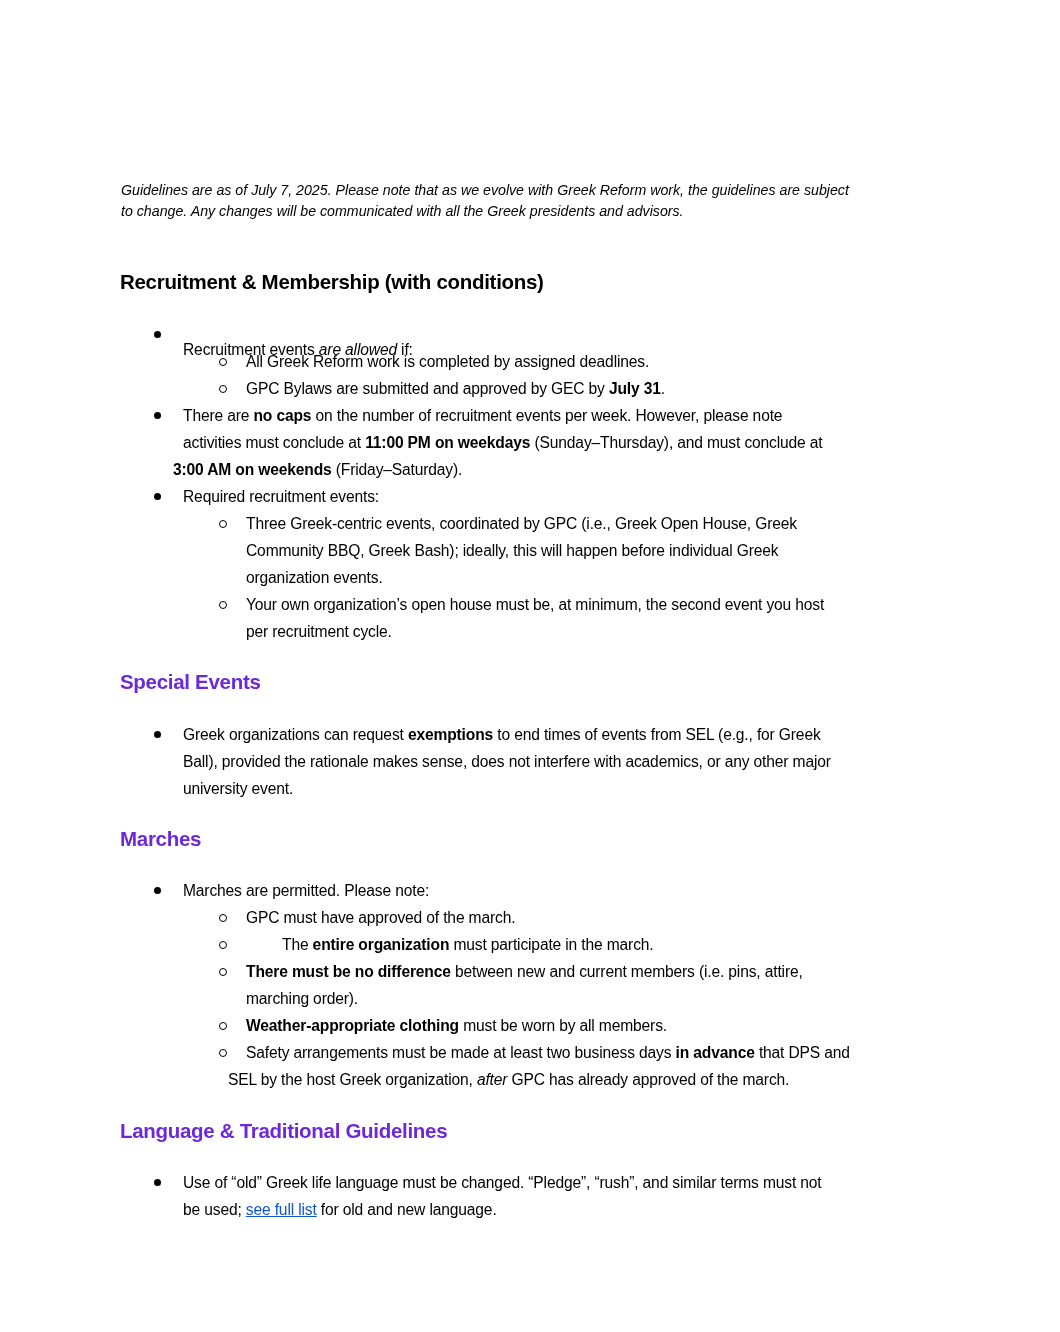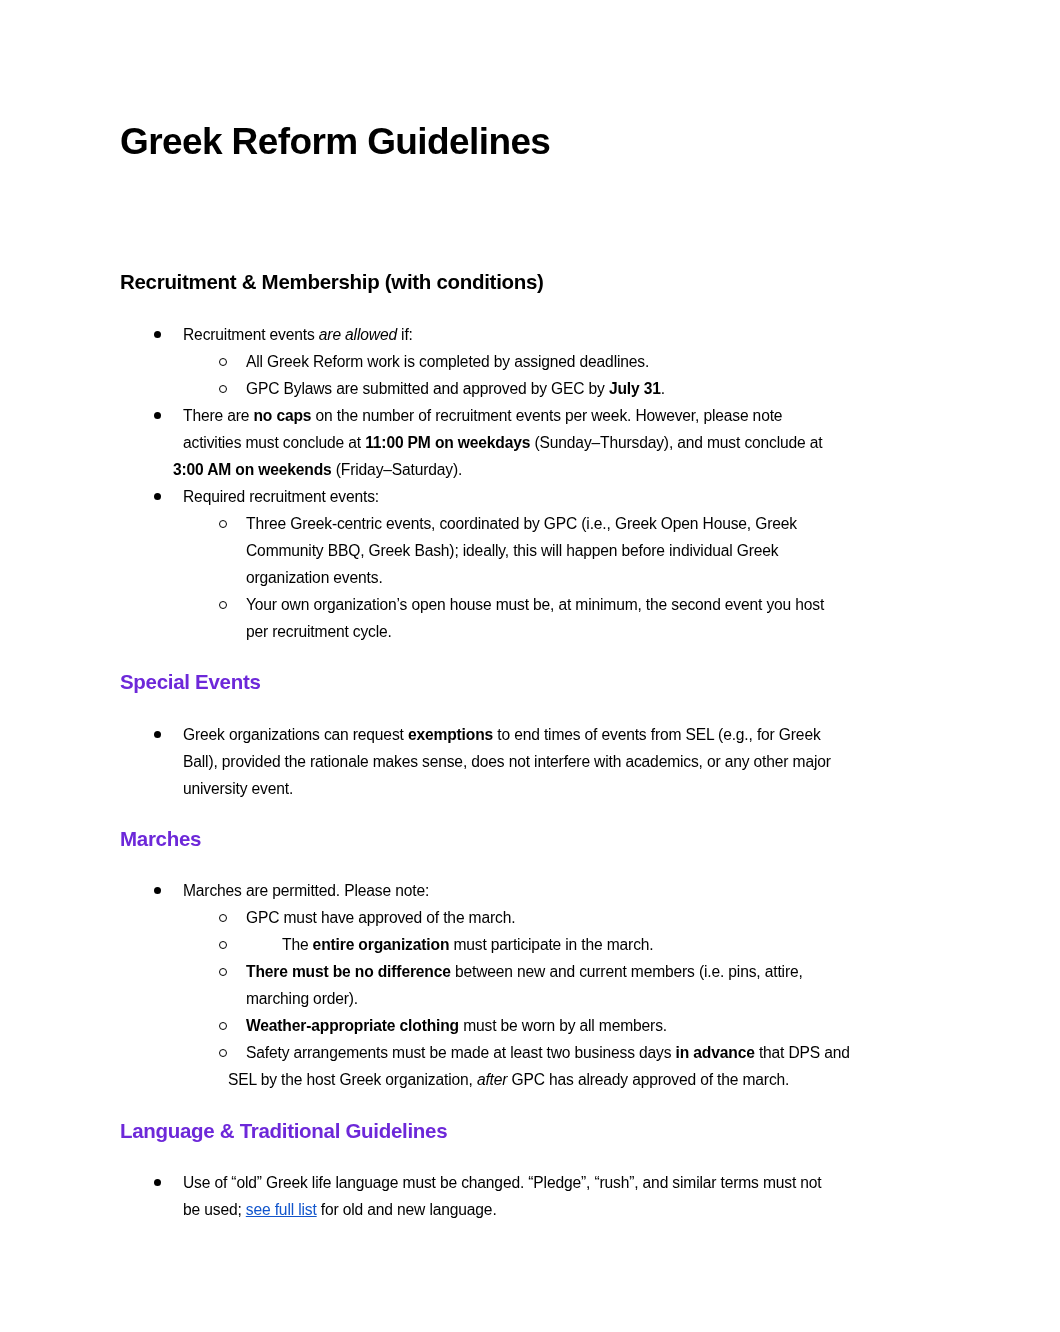--- a/index.html
+++ b/index.html
@@ -37,25 +37,28 @@
     border: 1px solid #000; background: transparent;
   }
   b { font-weight: bold; }
   i { font-style: italic; }
   a.link { color: #1155cc; text-decoration: underline; }
 </style>
 </head>
 <body>
 
 <div class="page">
-  <h1 class="title">Greek Reform Guidelines</h1>
+  <div class="subtitle">
+    <div>Guidelines are as of July 7, 2025. Please note that as we evolve with Greek Reform work, the guidelines are subject</div>
+    <div>to change. Any changes will be communicated with all the Greek presidents and advisors.</div>
+  </div>
   <div id="content">
       <h2 class="h2 gray" style="top: 268px;">Recruitment &amp; Membership (with conditions)</h2>
       <span class="bullet" style="left: 154px; top: 331px;"></span>
-      <div class="line" style="left: 183px; top: 321px;"><span>Recruitment events </span><i>are allowed</i><span> if:</span></div>
+      <div class="line" style="left: 183px; top: 336px;"><span>Recruitment events </span><i>are allowed</i><span> if:</span></div>
       <span class="sub-bullet" style="left: 219px; top: 358px;"></span>
       <div class="line" style="left: 246px; top: 348px;"><span>All Greek Reform work is completed by assigned deadlines.</span></div>
       <span class="sub-bullet" style="left: 219px; top: 385px;"></span>
       <div class="line" style="left: 246px; top: 375px;"><span>GPC Bylaws are submitted and approved by GEC by </span><b>July 31</b><span>.</span></div>
       <span class="bullet" style="left: 154px; top: 412px;"></span>
       <div class="line" style="left: 183px; top: 402px;"><span>There are </span><b>no caps</b><span> on the number of recruitment events per week. However, please note</span></div>
       <div class="line" style="left: 183px; top: 429px;"><span>activities must conclude at </span><b>11:00 PM on weekdays</b><span> (Sunday–Thursday), and must conclude at</span></div>
       <div class="line" style="left: 173px; top: 456px; text-align: right;"><b>3:00 AM on weekends</b><span> (Friday–Saturday).</span></div>
       <span class="bullet" style="left: 154px; top: 493px;"></span>
       <div class="line" style="left: 183px; top: 483px;"><span>Required recruitment events:</span></div>

